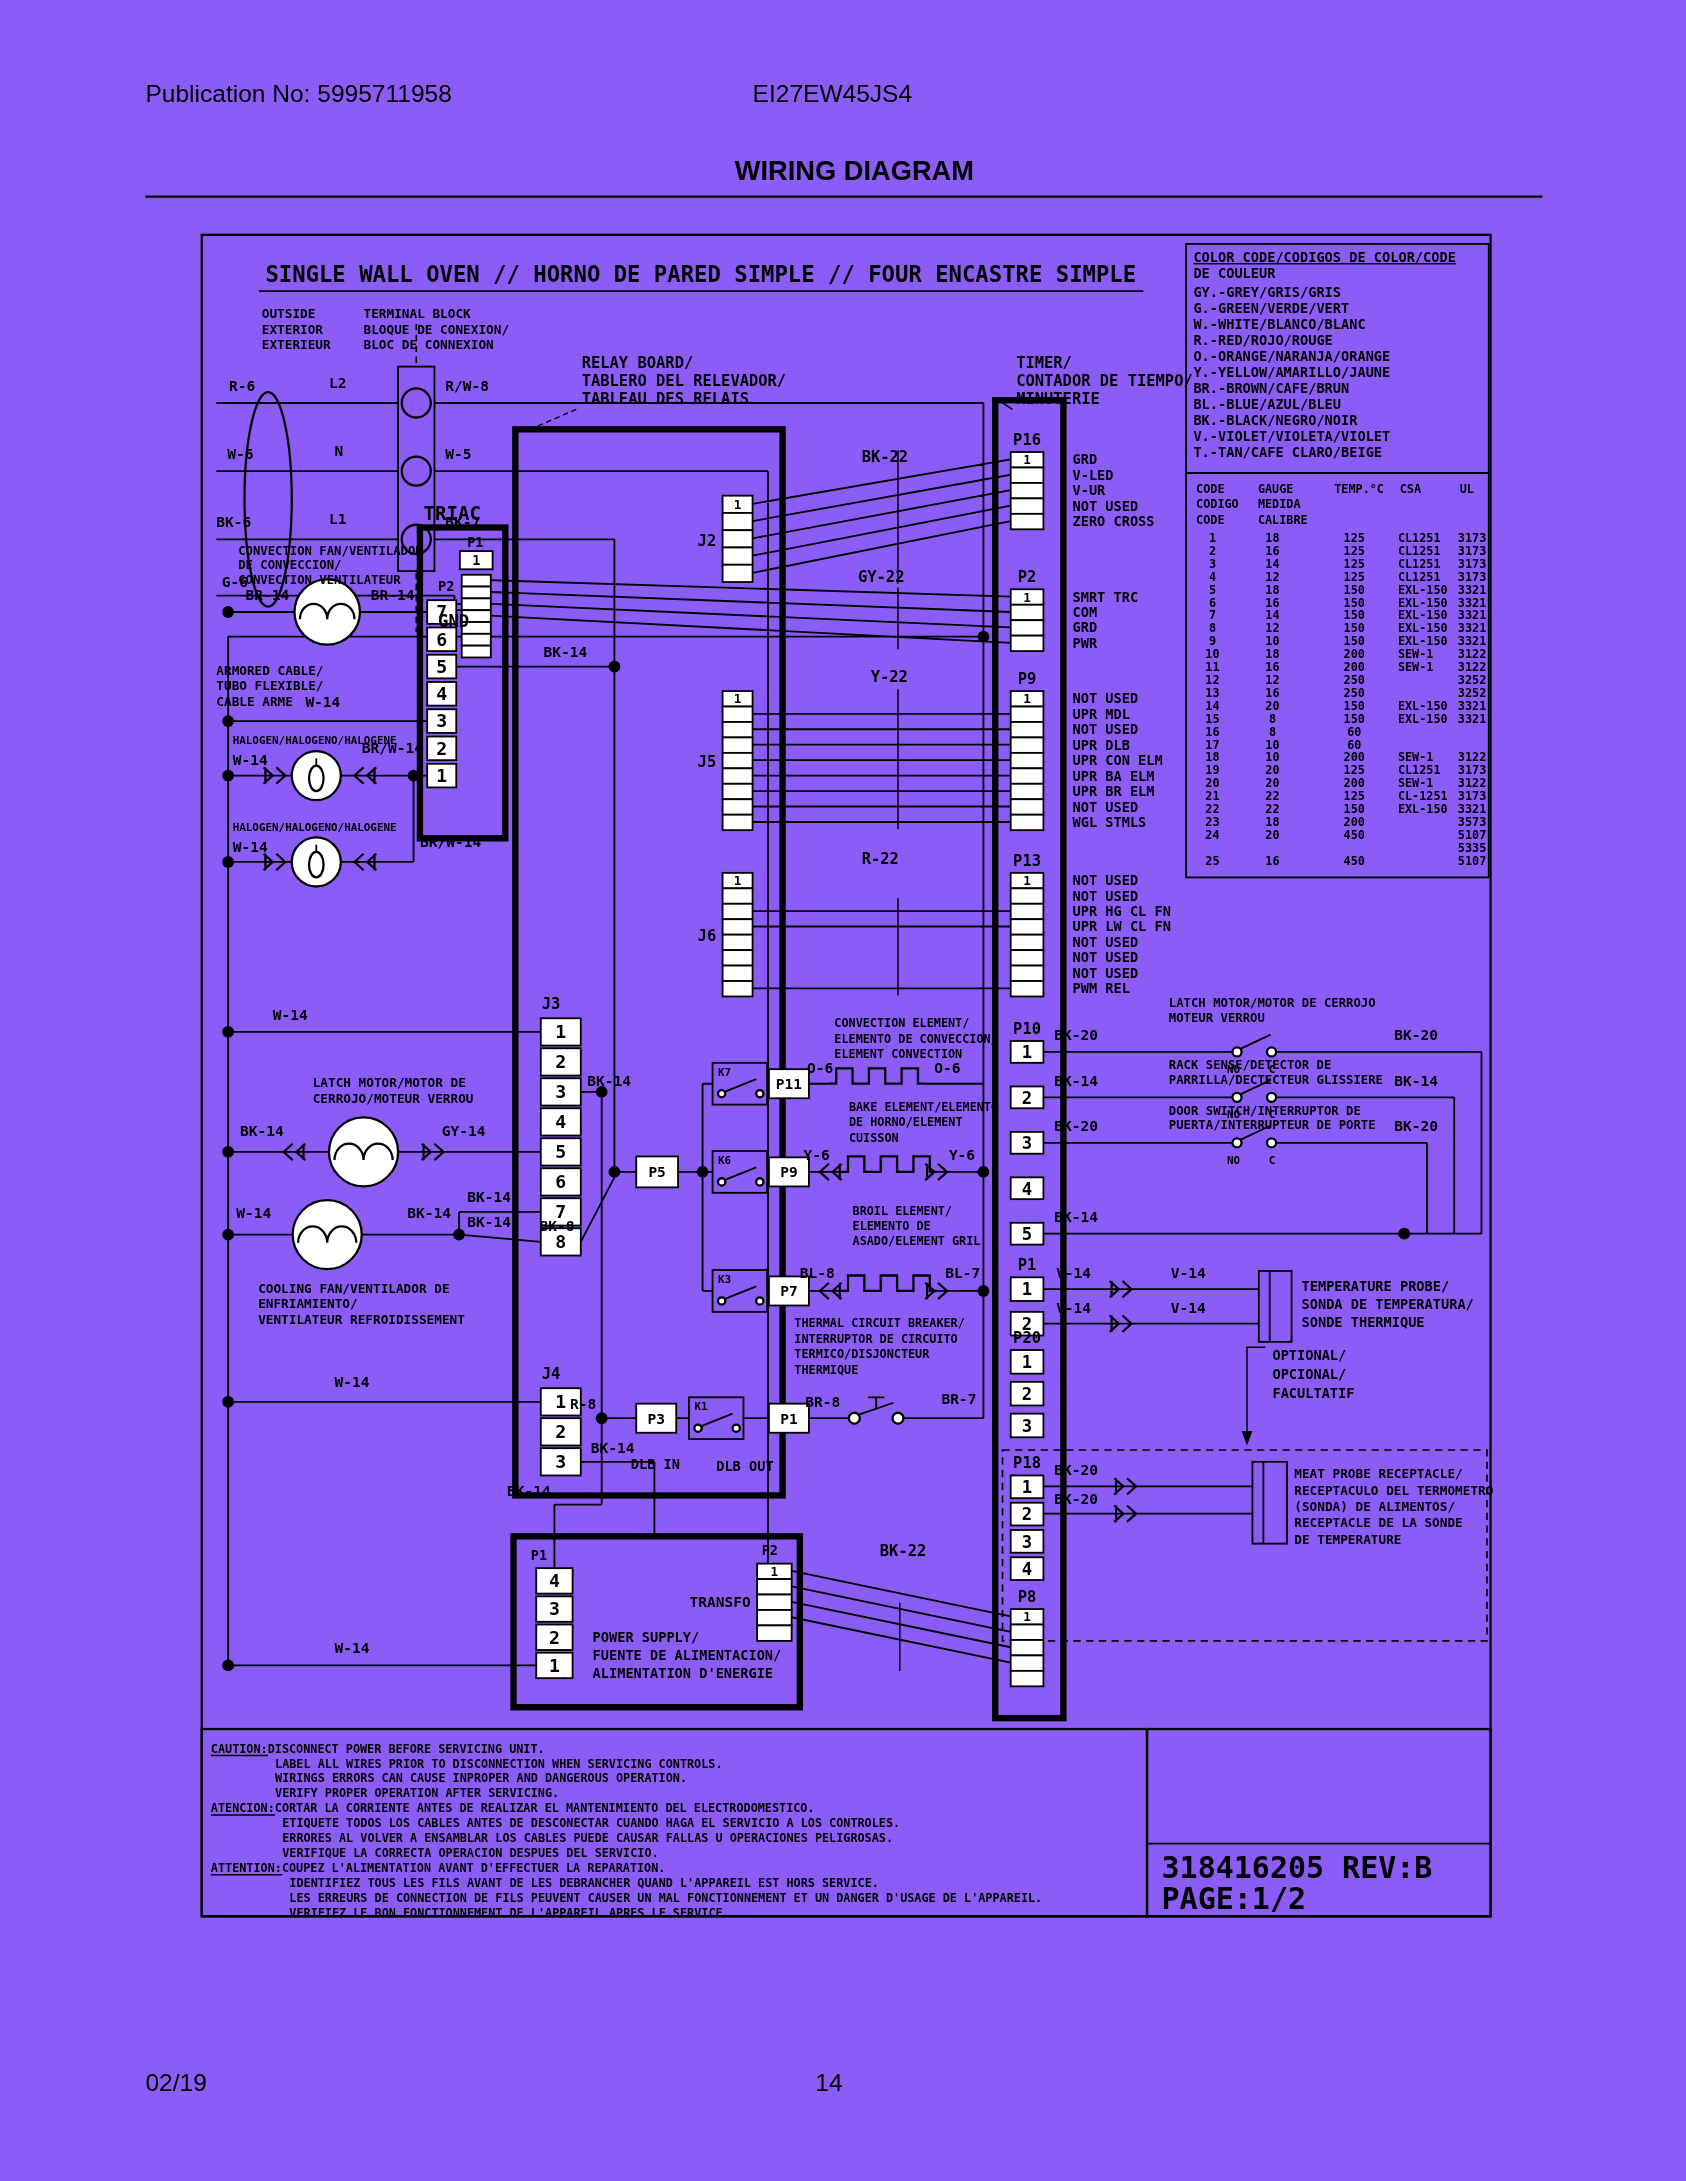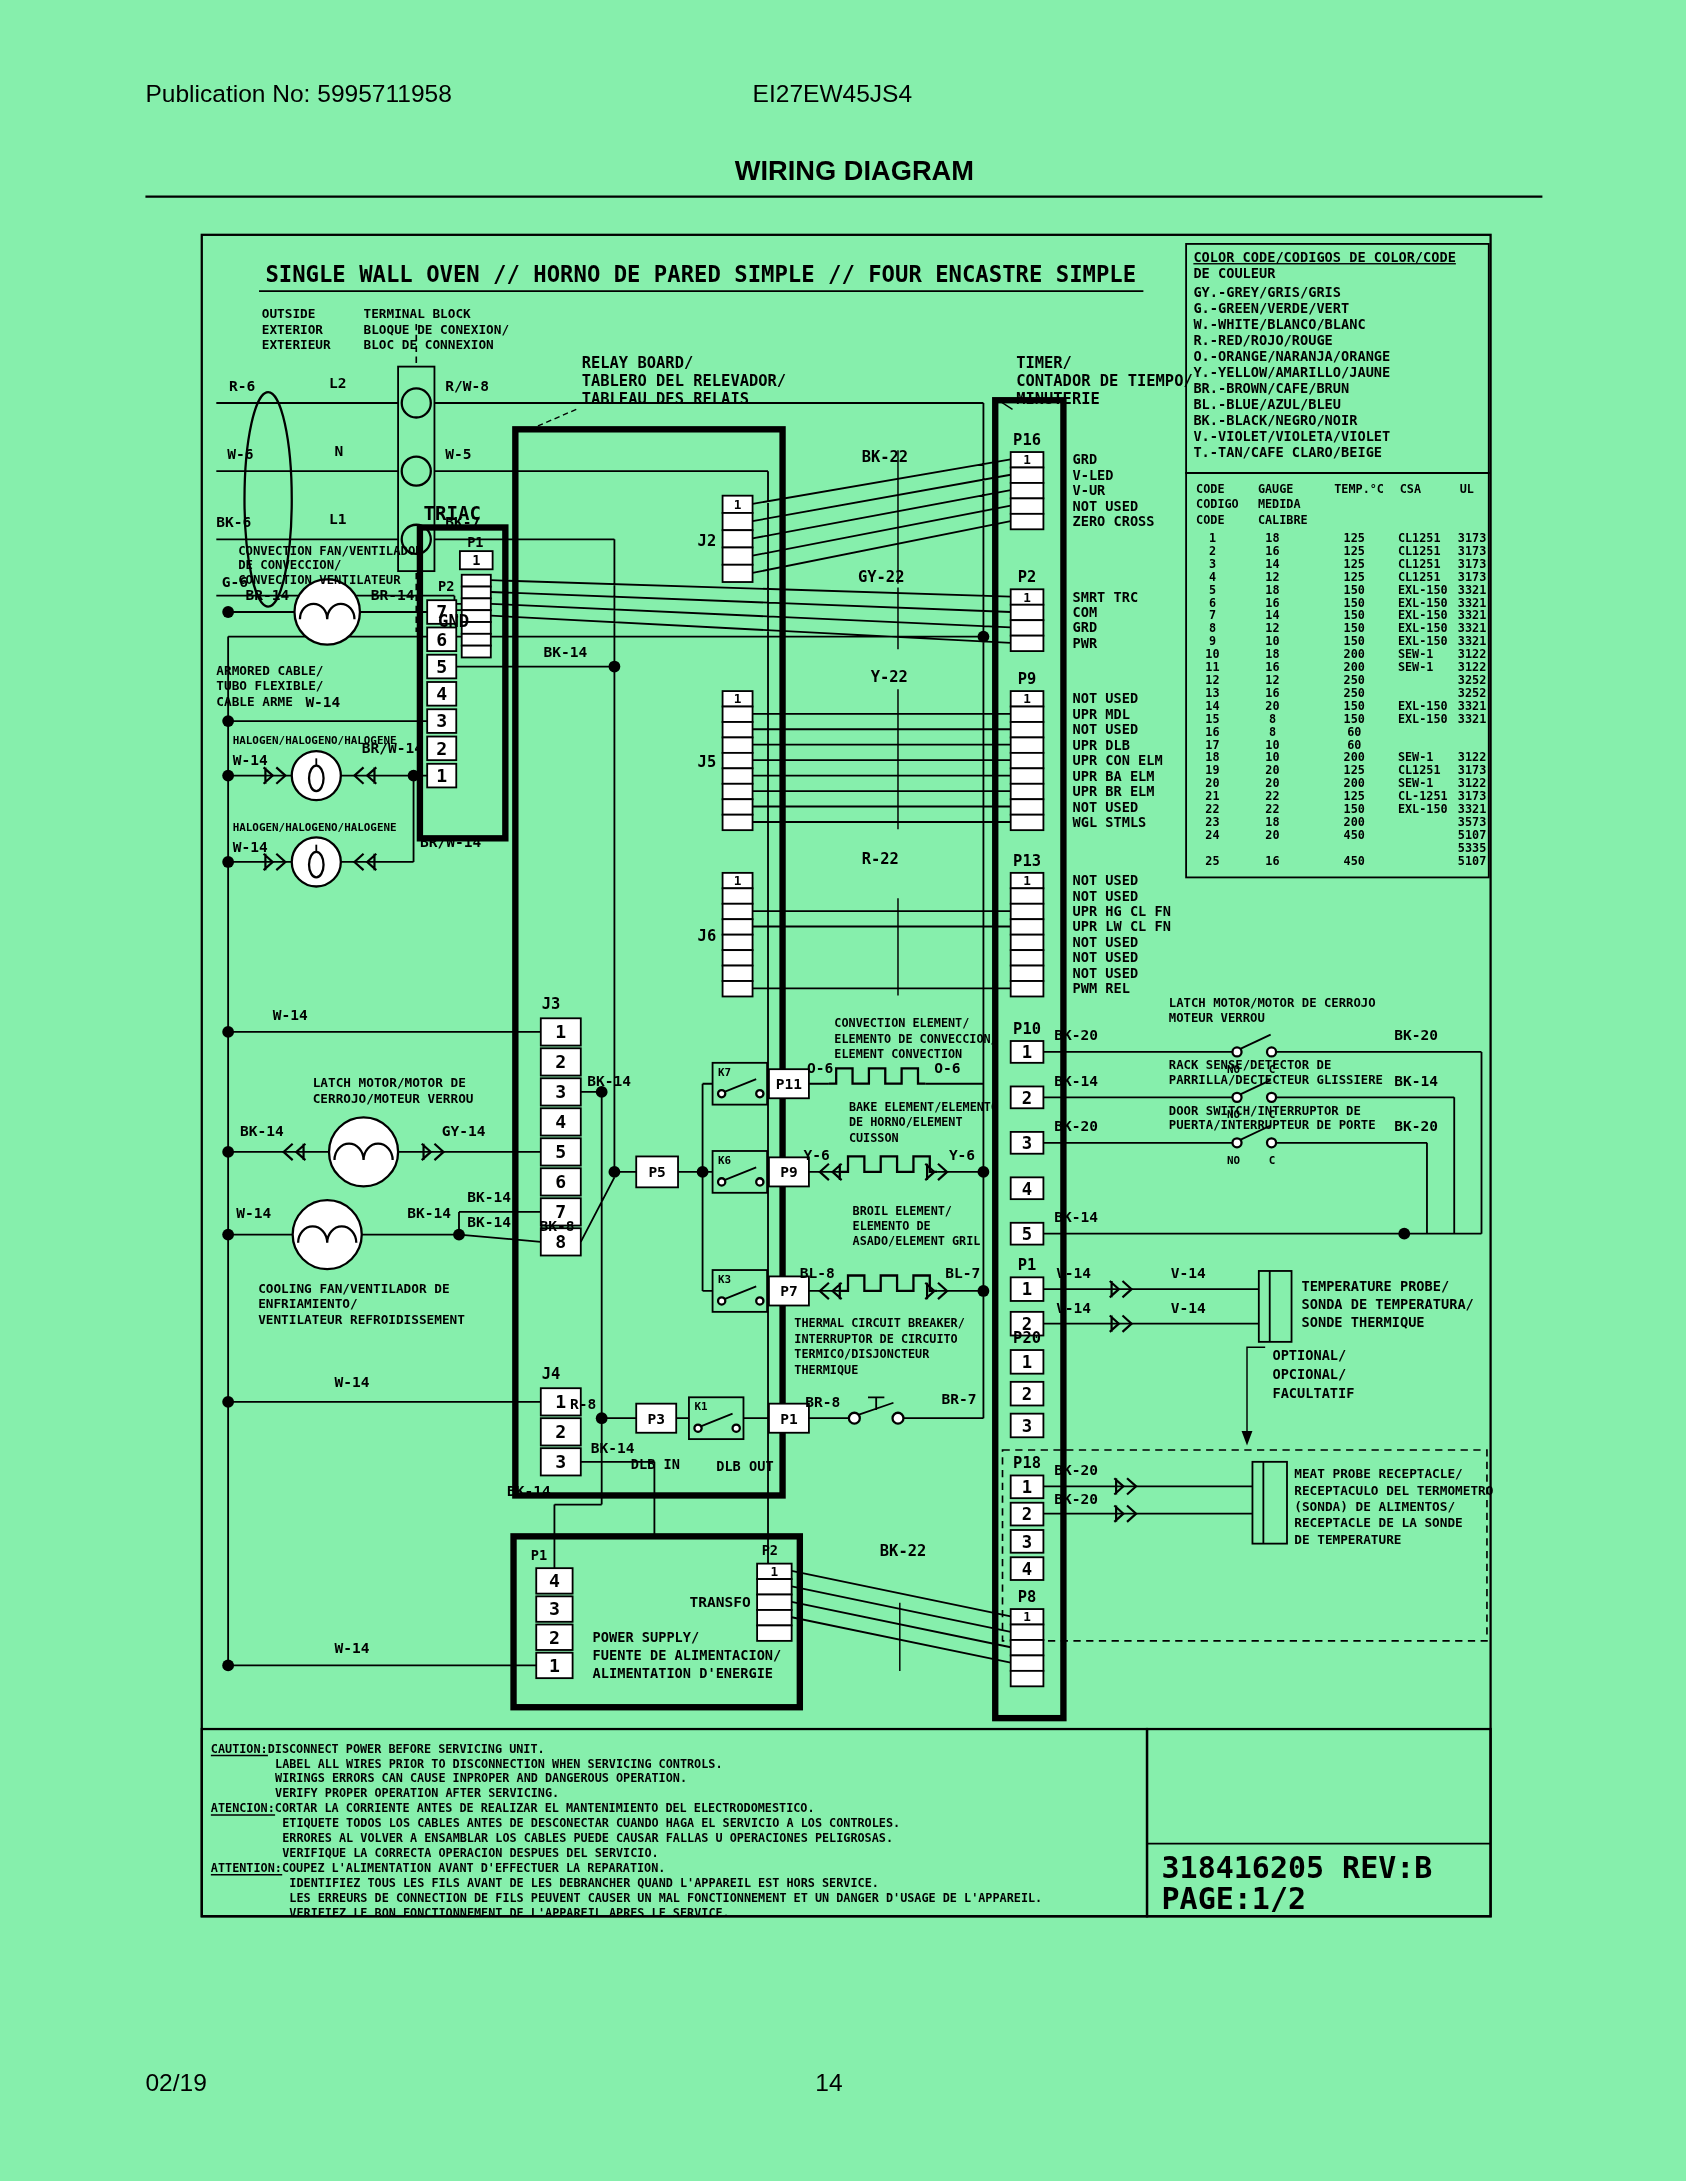--- a/index.html
+++ b/index.html
@@ -1,16 +1,16 @@
 <!DOCTYPE html>
 <html style="font-size:14.5px"><head>
 <meta charset="utf-8">
 <style>
   html,body{margin:0;padding:0;background:#888;}
-  #page{width:1686px;height:2182px;background:#86efac;position:relative;margin:0 auto;}
+  #page{width:1686px;height:2182px;background:#8b5cf6;position:relative;margin:0 auto;}
   svg{position:absolute;left:0;top:0;}
   .mono{font-family:"DejaVu Sans Mono",monospace;font-weight:bold;fill:#000;}
   .sans{font-family:"Liberation Sans",sans-serif;fill:#000;}
   .wire{stroke:#000;stroke-width:2;fill:none;}
   .wire-thin{stroke:#000;stroke-width:1.6;fill:none;}
   .thick{stroke:#000;stroke-width:7;fill:none;}
   .box{stroke:#000;stroke-width:2;fill:#fff;}
   .sym{stroke:#000;stroke-width:2.5;fill:#fff;}
   .nofill{fill:none;}
 </style>

